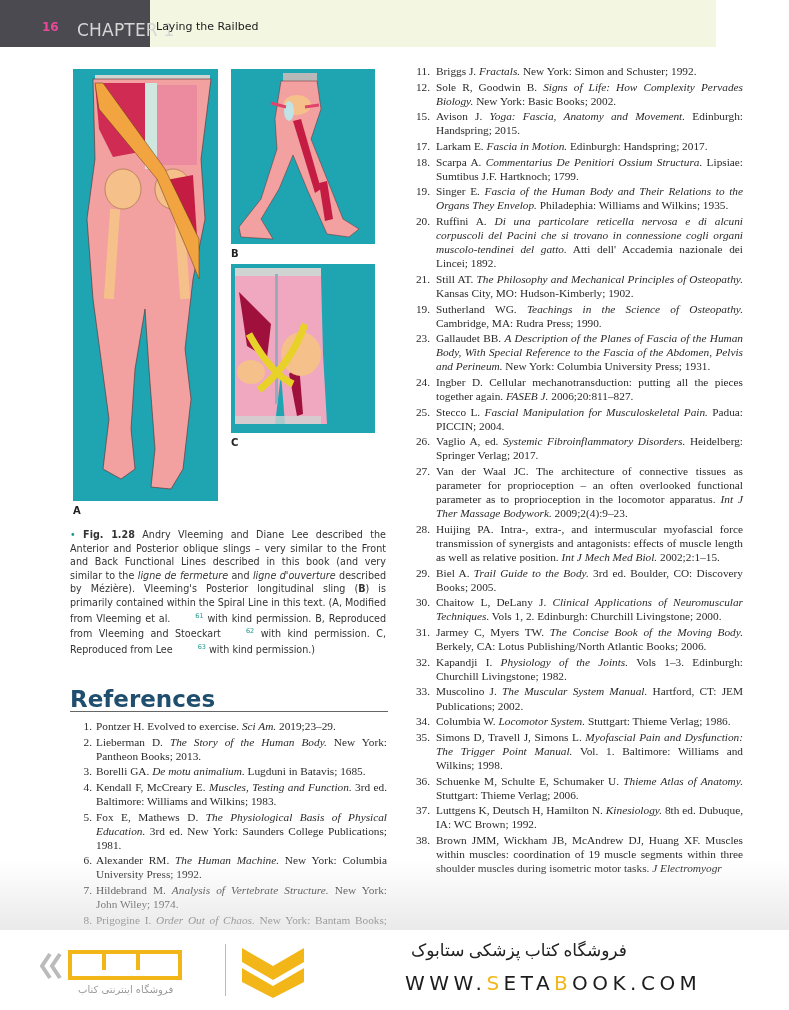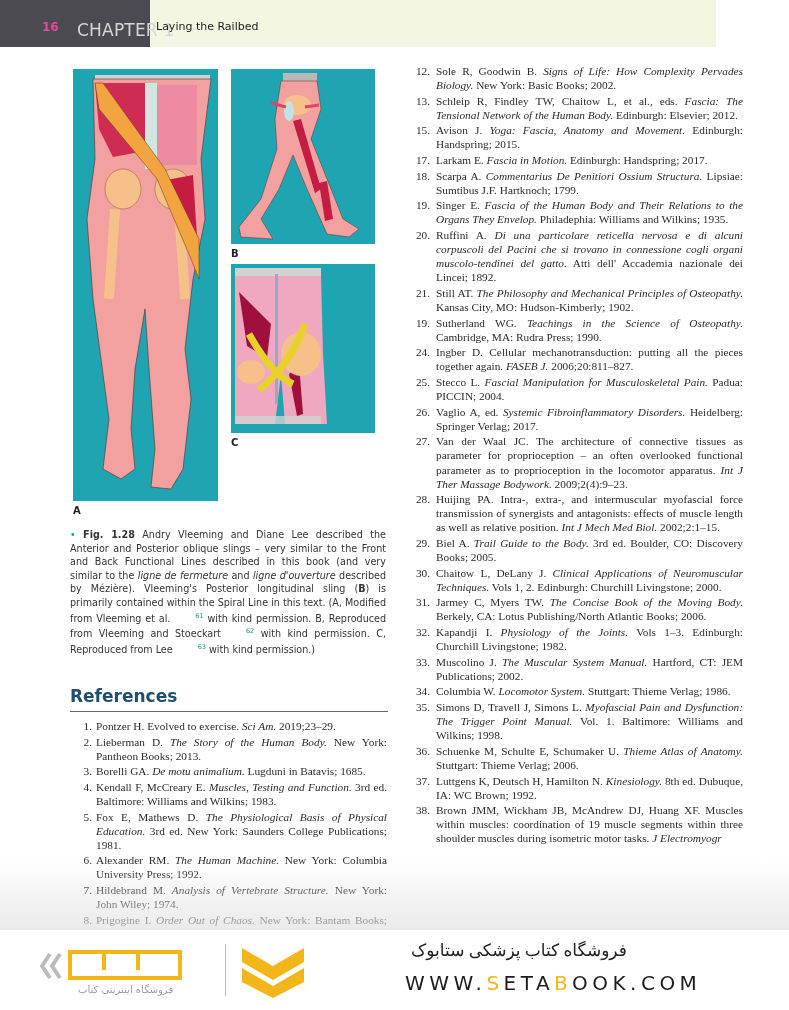--- a/index.html
+++ b/index.html
@@ -16,21 +16,21 @@
   
   .fig { position: absolute; background: #1fa5b2; overflow: hidden; }
   .fig svg { width: 100%; height: 100%; display: block; }
   .fig-label { position: absolute; font-family: "DejaVu Sans", sans-serif; font-weight: bold; font-size: 10px; color: #222; }
 
   .caption { position: absolute; left: 70px; top: 528px; width: 316px; font-family: "DejaVu Sans", sans-serif; font-size: 9.6px; line-height: 13.6px; color: #333; text-align: justify; }
   .caption .bullet { color: #1d9a8e; }
   .caption .fignum { font-weight: bold; }
   .caption sup { color: #1d9a8e; font-size: 6.5px; padding-left: 25px; }
 
-  .refs-heading { position: absolute; left: 70px; top: 686px; font-family: "DejaVu Sans", sans-serif; font-size: 17px; color: #1f4e6e; font-weight: bold; }
+  .refs-heading { position: absolute; left: 70px; top: 686px; font-family: "DejaVu Sans", sans-serif; font-size: 23px; color: #1f4e6e; font-weight: bold; }
   .refs-rule { position: absolute; left: 70px; top: 711px; width: 318px; height: 1px; background: #666; }
 
   .ref-list { position: absolute; list-style: none; font-size: 11.3px; line-height: 14.1px; color: #2a2a2a; }
   .ref-list li { position: relative; padding-left: 22px; margin-bottom: 1.5px; text-align: justify; }
   .ref-list li .num { position: absolute; left: 0; top: 0; width: 18px; text-align: right; }
   .ref-list.left { left: 74px; top: 719px; width: 313px; }
   .ref-list.right { left: 410px; top: 64px; width: 333px; }
   .ref-list.right li { padding-left: 26px; }
   .ref-list.right li .num { width: 20px; }
   .ref-list i { font-style: italic; }
@@ -117,29 +117,30 @@
     <li><span class="num">2.</span><span>Lieberman D. </span><i>The Story of the Human Body.</i><span> New York: Pantheon Books; 2013.</span></li>
     <li><span class="num">3.</span><span>Borelli GA. </span><i>De motu animalium.</i><span> Lugduni in Batavis; 1685.</span></li>
     <li><span class="num">4.</span><span>Kendall F, McCreary E. </span><i>Muscles, Testing and Function.</i><span> 3rd ed. Baltimore: Williams and Wilkins; 1983.</span></li>
     <li><span class="num">5.</span><span>Fox E, Mathews D. </span><i>The Physiological Basis of Physical Education.</i><span> 3rd ed. New York: Saunders College Publications; 1981.</span></li>
     <li><span class="num">6.</span><span>Alexander RM. </span><i>The Human Machine.</i><span> New York: Columbia University Press; 1992.</span></li>
     <li><span class="num">7.</span><span>Hildebrand M. </span><i>Analysis of Vertebrate Structure.</i><span> New York: John Wiley; 1974.</span></li>
     <li><span class="num">8.</span><span>Prigogine I. </span><i>Order Out of Chaos.</i><span> New York: Bantam Books; 1984.</span></li>
     <li><span class="num">9.</span><span>Damasio A. </span><i>Descartes' Mistake.</i><span> New York: GP Putnam; 1994.</span></li>
   </ol>
 <ol class="ref-list right" id="refs-right">
+    <li><span class="num">11.</span><span>Briggs J. </span><i>Fractals.</i><span> New York: Simon and Schuster; 1992.</span></li>
     <li><span class="num">12.</span><span>Sole R, Goodwin B. </span><i>Signs of Life: How Complexity Pervades Biology.</i><span> New York: Basic Books; 2002.</span></li>
-    <li><span class="num">13.</span><span>Schleip R, Findley TW, Chaitow L, et al., eds. </span><i>Fascia: The Tensional Network of the Human Body.</i><span> Edinburgh: Elsevier; 2012.</span></li>
     <li><span class="num">15.</span><span>Avison J. </span><i>Yoga: Fascia, Anatomy and Movement.</i><span> Edinburgh: Handspring; 2015.</span></li>
     <li><span class="num">17.</span><span>Larkam E. </span><i>Fascia in Motion.</i><span> Edinburgh: Handspring; 2017.</span></li>
     <li><span class="num">18.</span><span>Scarpa A. </span><i>Commentarius De Penitiori Ossium Structura.</i><span> Lipsiae: Sumtibus J.F. Hartknoch; 1799.</span></li>
     <li><span class="num">19.</span><span>Singer E. </span><i>Fascia of the Human Body and Their Relations to the Organs They Envelop.</i><span> Philadephia: Williams and Wilkins; 1935.</span></li>
     <li><span class="num">20.</span><span>Ruffini A. </span><i>Di una particolare reticella nervosa e di alcuni corpuscoli del Pacini che si trovano in connessione cogli organi muscolo-tendinei del gatto.</i><span> Atti dell' Accademia nazionale dei Lincei; 1892.</span></li>
     <li><span class="num">21.</span><span>Still AT. </span><i>The Philosophy and Mechanical Principles of Osteopathy.</i><span> Kansas City, MO: Hudson-Kimberly; 1902.</span></li>
     <li><span class="num">19.</span><span>Sutherland WG. </span><i>Teachings in the Science of Osteopathy.</i><span> Cambridge, MA: Rudra Press; 1990.</span></li>
+    <li><span class="num">23.</span><span>Gallaudet BB. </span><i>A Description of the Planes of Fascia of the Human Body, With Special Reference to the Fascia of the Abdomen, Pelvis and Perineum.</i><span> New York: Columbia University Press; 1931.</span></li>
     <li><span class="num">24.</span><span>Ingber D. Cellular mechanotransduction: putting all the pieces together again. </span><i>FASEB J.</i><span> 2006;20:811–827.</span></li>
     <li><span class="num">25.</span><span>Stecco L. </span><i>Fascial Manipulation for Musculoskeletal Pain.</i><span> Padua: PICCIN; 2004.</span></li>
     <li><span class="num">26.</span><span>Vaglio A, ed. </span><i>Systemic Fibroinflammatory Disorders.</i><span> Heidelberg: Springer Verlag; 2017.</span></li>
     <li><span class="num">27.</span><span>Van der Waal JC. The architecture of connective tissues as parameter for proprioception – an often overlooked functional parameter as to proprioception in the locomotor apparatus. </span><i>Int J Ther Massage Bodywork.</i><span> 2009;2(4):9–23.</span></li>
     <li><span class="num">28.</span><span>Huijing PA. Intra-, extra-, and intermuscular myofascial force transmission of synergists and antagonists: effects of muscle length as well as relative position. </span><i>Int J Mech Med Biol.</i><span> 2002;2:1–15.</span></li>
     <li><span class="num">29.</span><span>Biel A. </span><i>Trail Guide to the Body.</i><span> 3rd ed. Boulder, CO: Discovery Books; 2005.</span></li>
     <li><span class="num">30.</span><span>Chaitow L, DeLany J. </span><i>Clinical Applications of Neuromuscular Techniques.</i><span> Vols 1, 2. Edinburgh: Churchill Livingstone; 2000.</span></li>
     <li><span class="num">31.</span><span>Jarmey C, Myers TW. </span><i>The Concise Book of the Moving Body.</i><span> Berkely, CA: Lotus Publishing/North Atlantic Books; 2006.</span></li>
     <li><span class="num">32.</span><span>Kapandji I. </span><i>Physiology of the Joints.</i><span> Vols 1–3. Edinburgh: Churchill Livingstone; 1982.</span></li>
     <li><span class="num">33.</span><span>Muscolino J. </span><i>The Muscular System Manual.</i><span> Hartford, CT: JEM Publications; 2002.</span></li>

